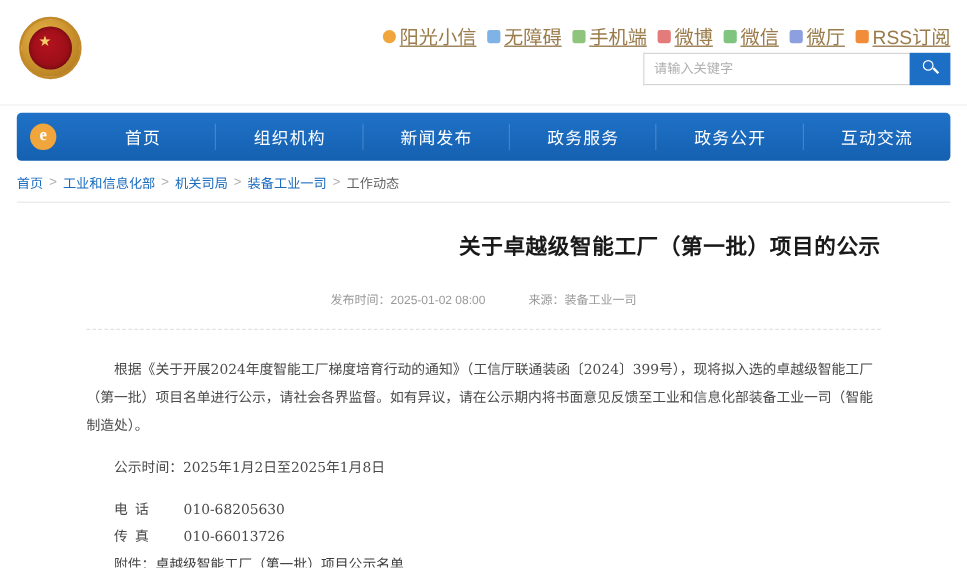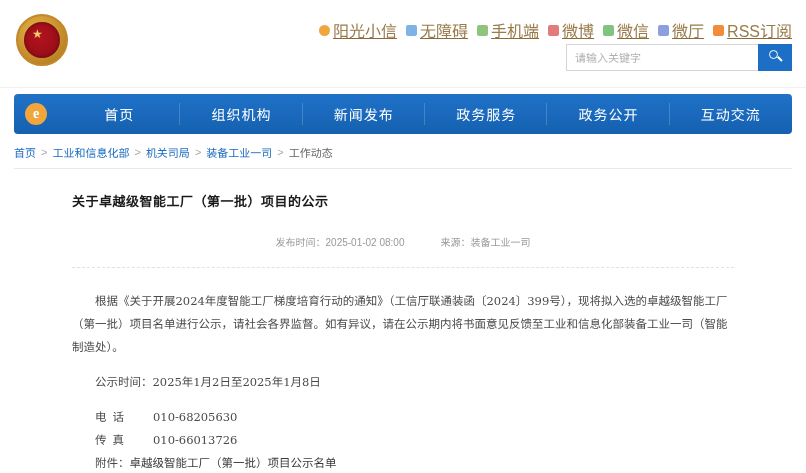--- a/index.html
+++ b/index.html
@@ -99,21 +99,21 @@
   .tl-ico.weibo { background: #e47b7b; }
   .tl-ico.wechat { background: #7fc57f; }
   .tl-ico.micro { background: #8e9fe0; }
   .tl-ico.rss { background: #f08c3a; }
 
   .search-wrap {
     position: absolute;
     right: 14px;
     top: 44px;
     display: flex;
-    width: 226px;
+    width: 256px;
     height: 27px;
   }
   .search-input {
     flex: 1 1 auto;
     border: 1px solid #d6d6d6;
     border-right: none;
     padding: 0 8px;
     font-size: 11px;
     color: #333;
     outline: none;
@@ -209,22 +209,22 @@
   .crumb a { color: #1a6cbf; text-decoration: none; cursor: pointer; }
   .crumb .sep { color: #aaa; }
   .crumb .cur { color: #666; }
 
   
   .article {
     margin: 0 72px;
     padding-top: 22px;
   }
   .art-title {
-    text-align: left;
-    font-size: 13px;
+    text-align: right;
+    font-size: 18px;
     font-weight: bold;
     color: #1a1a1a;
     font-family: "DejaVu Sans", "Liberation Sans", sans-serif;
     letter-spacing: .5px;
   }
   .art-meta {
     margin-top: 24px;
     text-align: center;
     font-size: 10px;
     color: #999;

